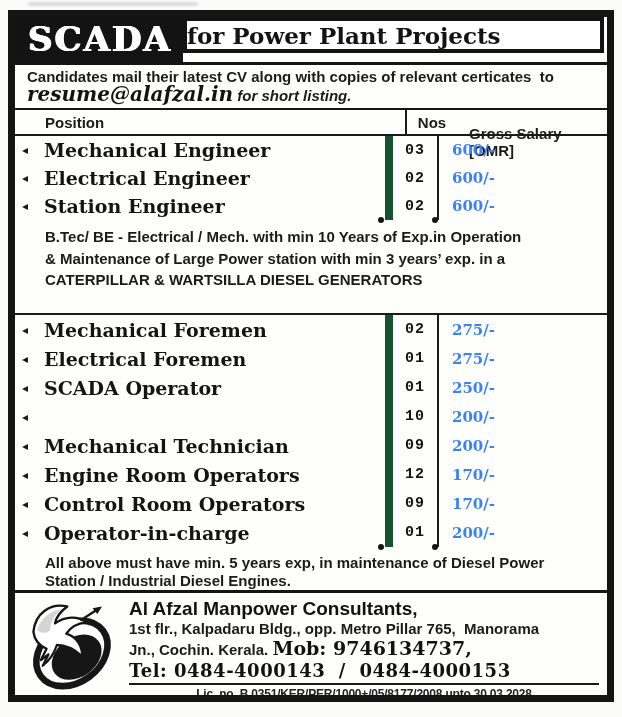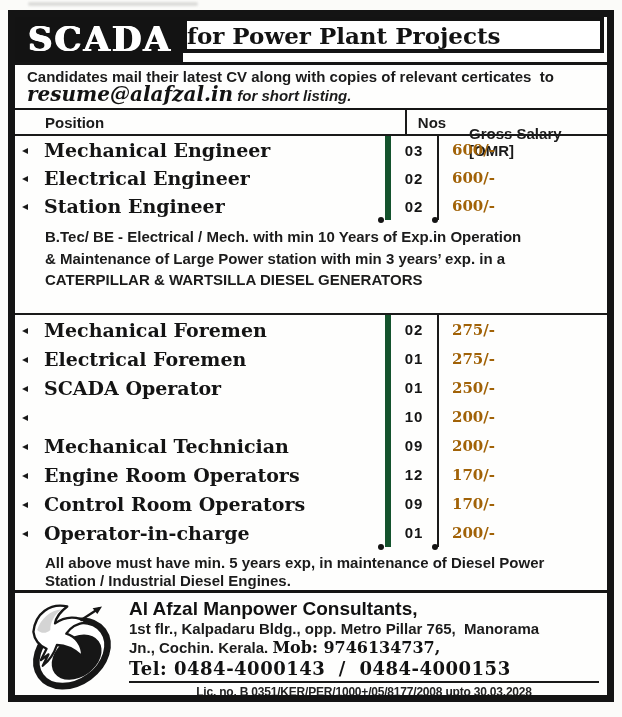--- a/index.html
+++ b/index.html
@@ -36,45 +36,45 @@
   .c-pos { flex:1; padding-left:30px; }
   .c-nos { width:52px; border-left:2px solid #1a1a1a; justify-content:center; }
   .c-sal { width:150px; border-left:2px solid #1a1a1a; padding-left:10px;margin-top:32px; }
 
   .rows { position:relative; }
   .t-row { display:flex; height:28px; }
   .rows-2 .t-row { height:29px; }
   .r-pos { flex:1; display:flex; align-items:center; padding-left:7px; }
   .bullet { font-size:12px; color:#1a1a1a; width:22px; }
   .pos-name { font-family:"DejaVu Serif",serif; font-weight:bold; font-size:19px; color:#141414; }
-  .r-nos { width:52px; border-left:6px solid #14532d; display:flex; align-items:center;
-           justify-content:center; font-family:Liberation Sans, sans-serif; font-weight:bold;
+  .r-nos { width:52px; border-left:8px solid #14532d; display:flex; align-items:center;
+           justify-content:center; font-family:Liberation Mono, monospace; font-weight:bold;
            font-size:15px; letter-spacing:1px; color:#141414; }
   .r-sal { width:170px; border-left:2px solid #1a1a1a; display:flex; align-items:center;
            padding-left:13px; font-family:"DejaVu Serif",serif; font-weight:bold;
-           font-size:15px; color:#a16207; }
+           font-size:15px; color:#3b82f6; }
   .dot { position:absolute; width:6px; height:6px; background:#141414; border-radius:50%;
          bottom:-3px; z-index:2; }
   .dot-1 { left:363px; } .dot-2 { left:417px; }
 
   .note { padding:5px 14px 0 30px; font-weight:bold; font-size:15px; color:#1b1b1b; }
   .note div { line-height:21.5px; }
   .note-1 { height:95px; border-bottom:2px solid #1a1a1a; padding-top:6px; }
   .note-2 { height:46px; border-bottom:3px solid #151515; padding-top:7px; }
   .note-2 div { line-height:18px; }
 
   
   .footer { display:flex; padding:5px 8px 0 8px; }
   .logo-wrap { width:100px; flex:0 0 100px; }
   .f-text { flex:1; padding-left:6px; }
   .company { font-weight:bold; font-size:19px; line-height:21px; color:#111; }
   .addr1 { font-weight:bold; font-size:15px; line-height:19px; color:#1b1b1b; white-space:pre-wrap; }
   .addr2 { line-height:20px; white-space:pre-wrap; }
   .addr2-prefix { font-weight:bold; font-size:15px; color:#1b1b1b; }
-  .mobile { font-family:"DejaVu Serif",serif; font-weight:bold; font-size:16px; color:#121212; }
+  .mobile { font-family:"DejaVu Serif",serif; font-weight:bold; font-size:19px; color:#121212; }
   .tel { font-family:"DejaVu Serif",serif; font-weight:bold; font-size:18px; line-height:21px;
          letter-spacing:0.5px; color:#121212; white-space:pre-wrap; }
   .license-bar { border-top:2px solid #1a1a1a; margin-top:2px; text-align:center;
                  font-weight:bold; font-size:12px; padding-top:2px; color:#222;
                  letter-spacing:-0.2px; }
 </style>
 </head>
 <body>
 
 <div class="page">

